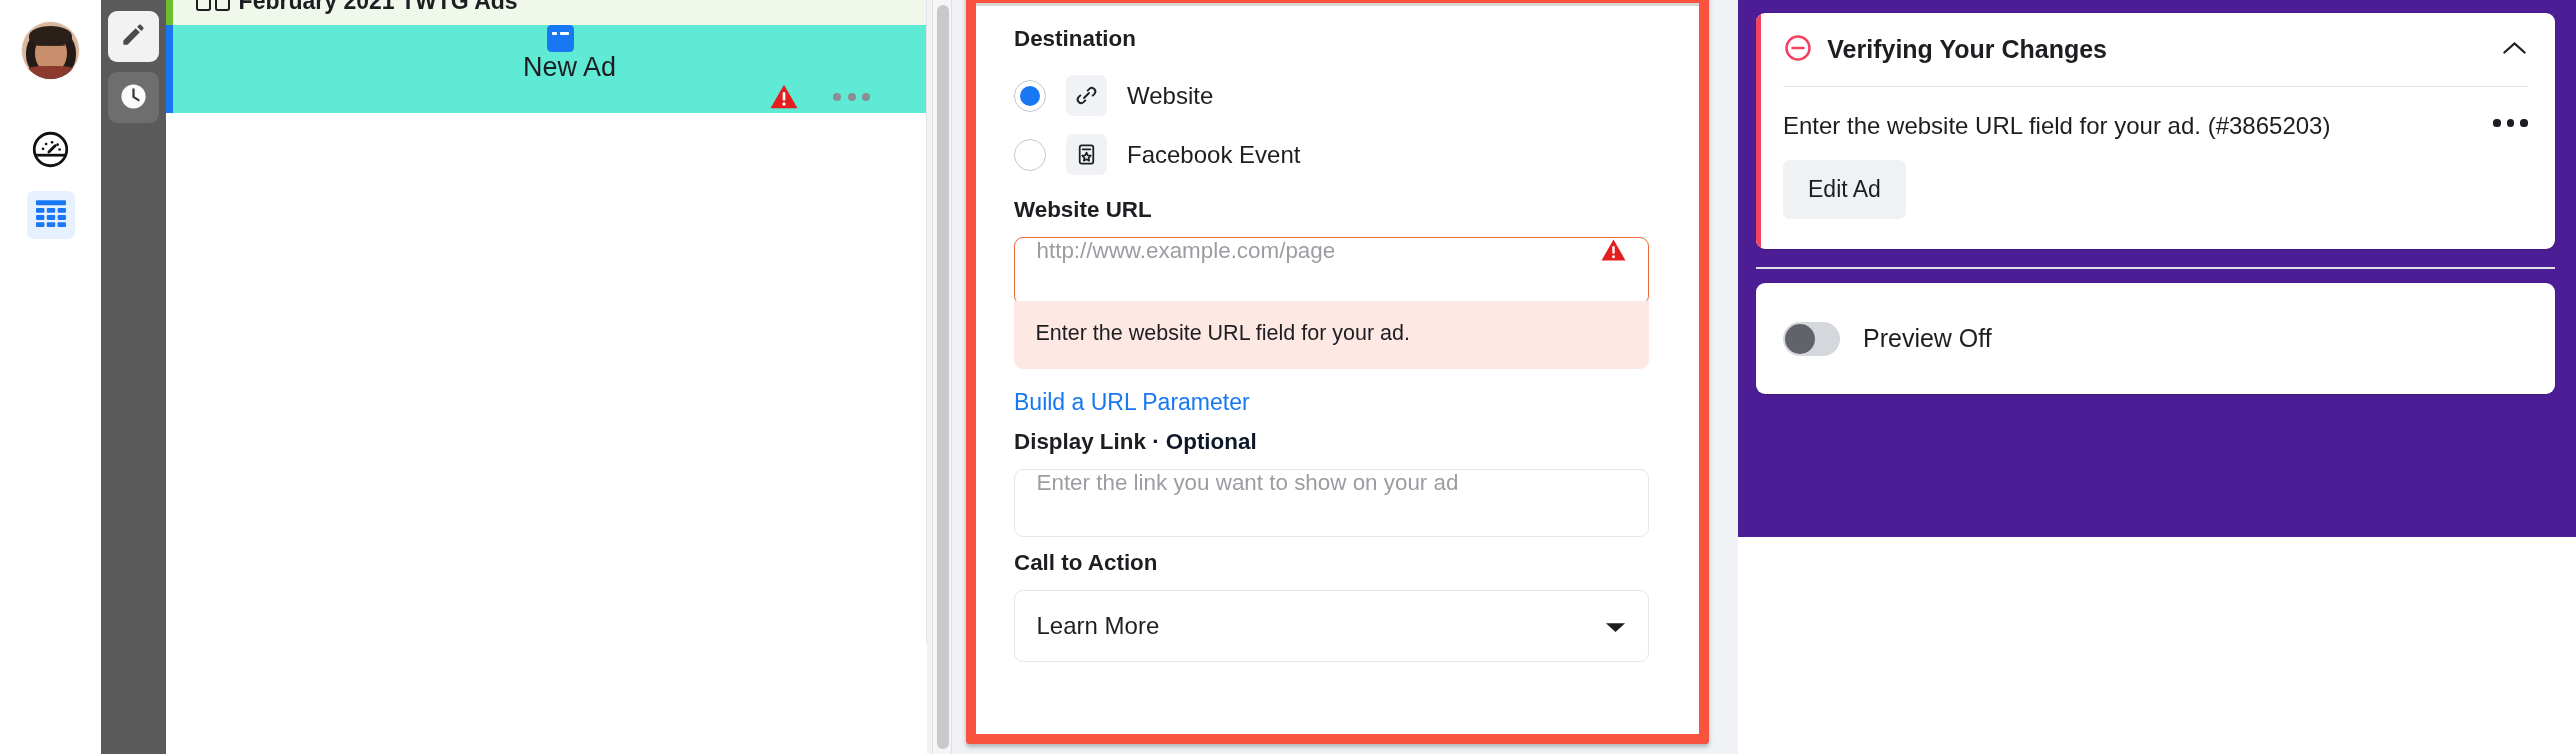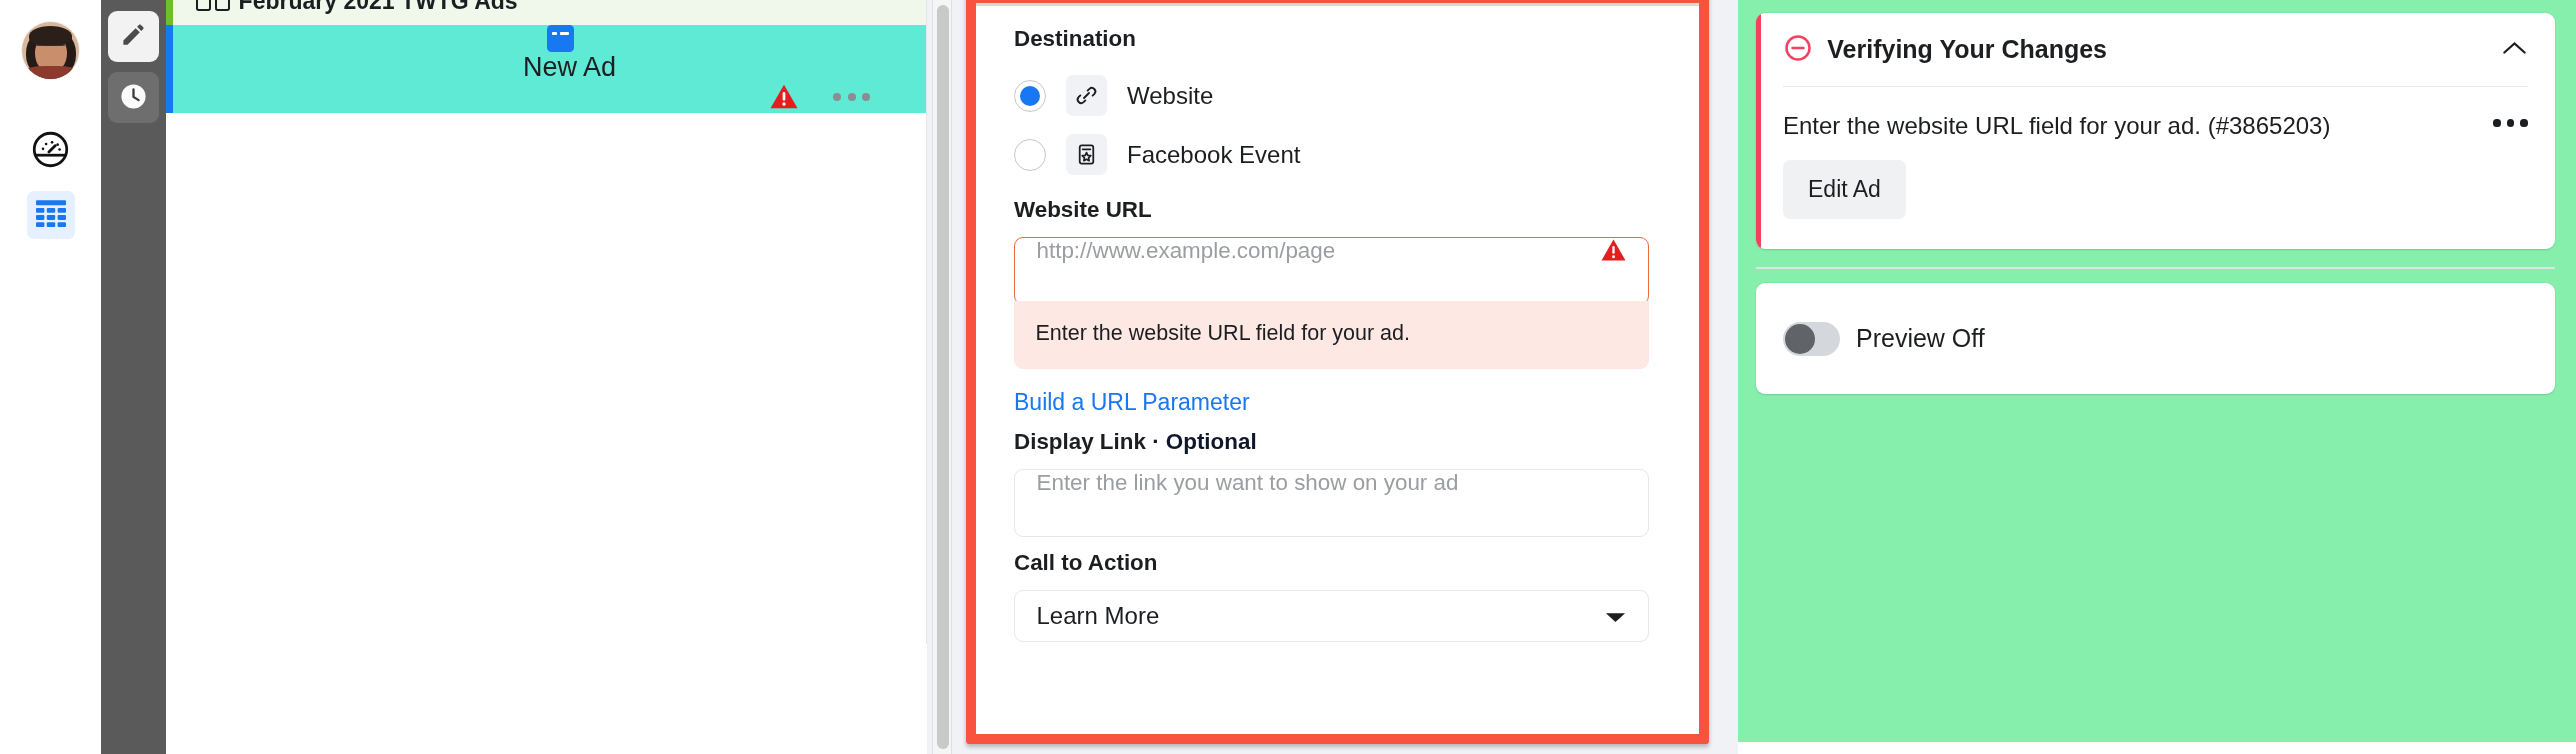--- a/index.html
+++ b/index.html
@@ -156,29 +156,29 @@
   .input-box .ph { flex:1; }
 
   .error-panel {
     background:#fde8e4; border-radius: 0 0 9px 9px; margin-top: -3.6px;
     padding: 20px 21.5px 23px 21.5px; font-size: 21.5px; color:#1c1e21;
   }
   .link {
     font-size: 23px; color:#1877f2; margin-top: 20px; display:inline-block; cursor:pointer;
   }
   .select-box {
-    height: 52px; border:1.8px solid #e4e6eb; border-radius: 9px;
+    height: 72px; border:1.8px solid #e4e6eb; border-radius: 9px;
     display:flex; align-items:center; padding: 0 21.5px; background:#fff;
     font-size: 24px; color:#1c1e21; cursor:pointer;
   }
   .select-box .caret { margin-left:auto; }
 
   
   .rightpanel {
-    flex: 1 1 auto; height: 742px; background: #86efac; padding: 12.5px 21.5px 0 18px;
+    flex: 1 1 auto; height: 537px; background: #4c1d95; padding: 12.5px 21.5px 0 18px;
     position: relative;
   }
   .card {
     background:#fff; border-radius: 9px; box-shadow: 0 0.9px 1.8px rgba(0,0,0,.15);
     position: relative; overflow: hidden;
   }
   .card.verifying { padding: 20px 27px 30px 27px; }
   .card.verifying::before {
     content:""; position:absolute; left:0; top:0; bottom:0; width:5.4px; background:#f3425f;
   }
@@ -189,21 +189,21 @@
   .verify-row { display:flex; align-items:flex-start; margin-top: 25px; }
   .verify-msg { font-size: 24px; color:#1c1e21; }
   .verify-row .dots { margin-left:auto; margin-top: 7.2px; }
   .verify-row .dots i { background:#1c1e21; width:7.2px; height:7.2px; }
   .btn {
     margin-top: 20px; background:#eff1f3; border-radius: 7.2px; border:none;
     font-size: 23px; color:#1c1e21; padding: 16px 25px; cursor:pointer;
     font-family: "Liberation Sans", sans-serif;
   }
   .panel-sep { height: 1.8px; background: #e0e2e6; margin: 18px 0 14.3px 0; }
-  .card.preview { padding: 27px 27px; display:flex; align-items:center; gap: 16px; height: 111px; }
+  .card.preview { padding: 27px 27px; display:flex; align-items:center; gap: 23px; height: 111px; }
   .toggle {
     width: 57px; height: 34px; border-radius: 17px; background:#d4d7db;
     position: relative; flex:0 0 57px; cursor:pointer;
   }
   .toggle .knob {
     position:absolute; left: 1.8px; top: 1.8px; width: 30px; height: 30px;
     border-radius:50%; background:#606468;
   }
   .toggle-label { font-size: 25px; color:#1c1e21; }
 </style>

